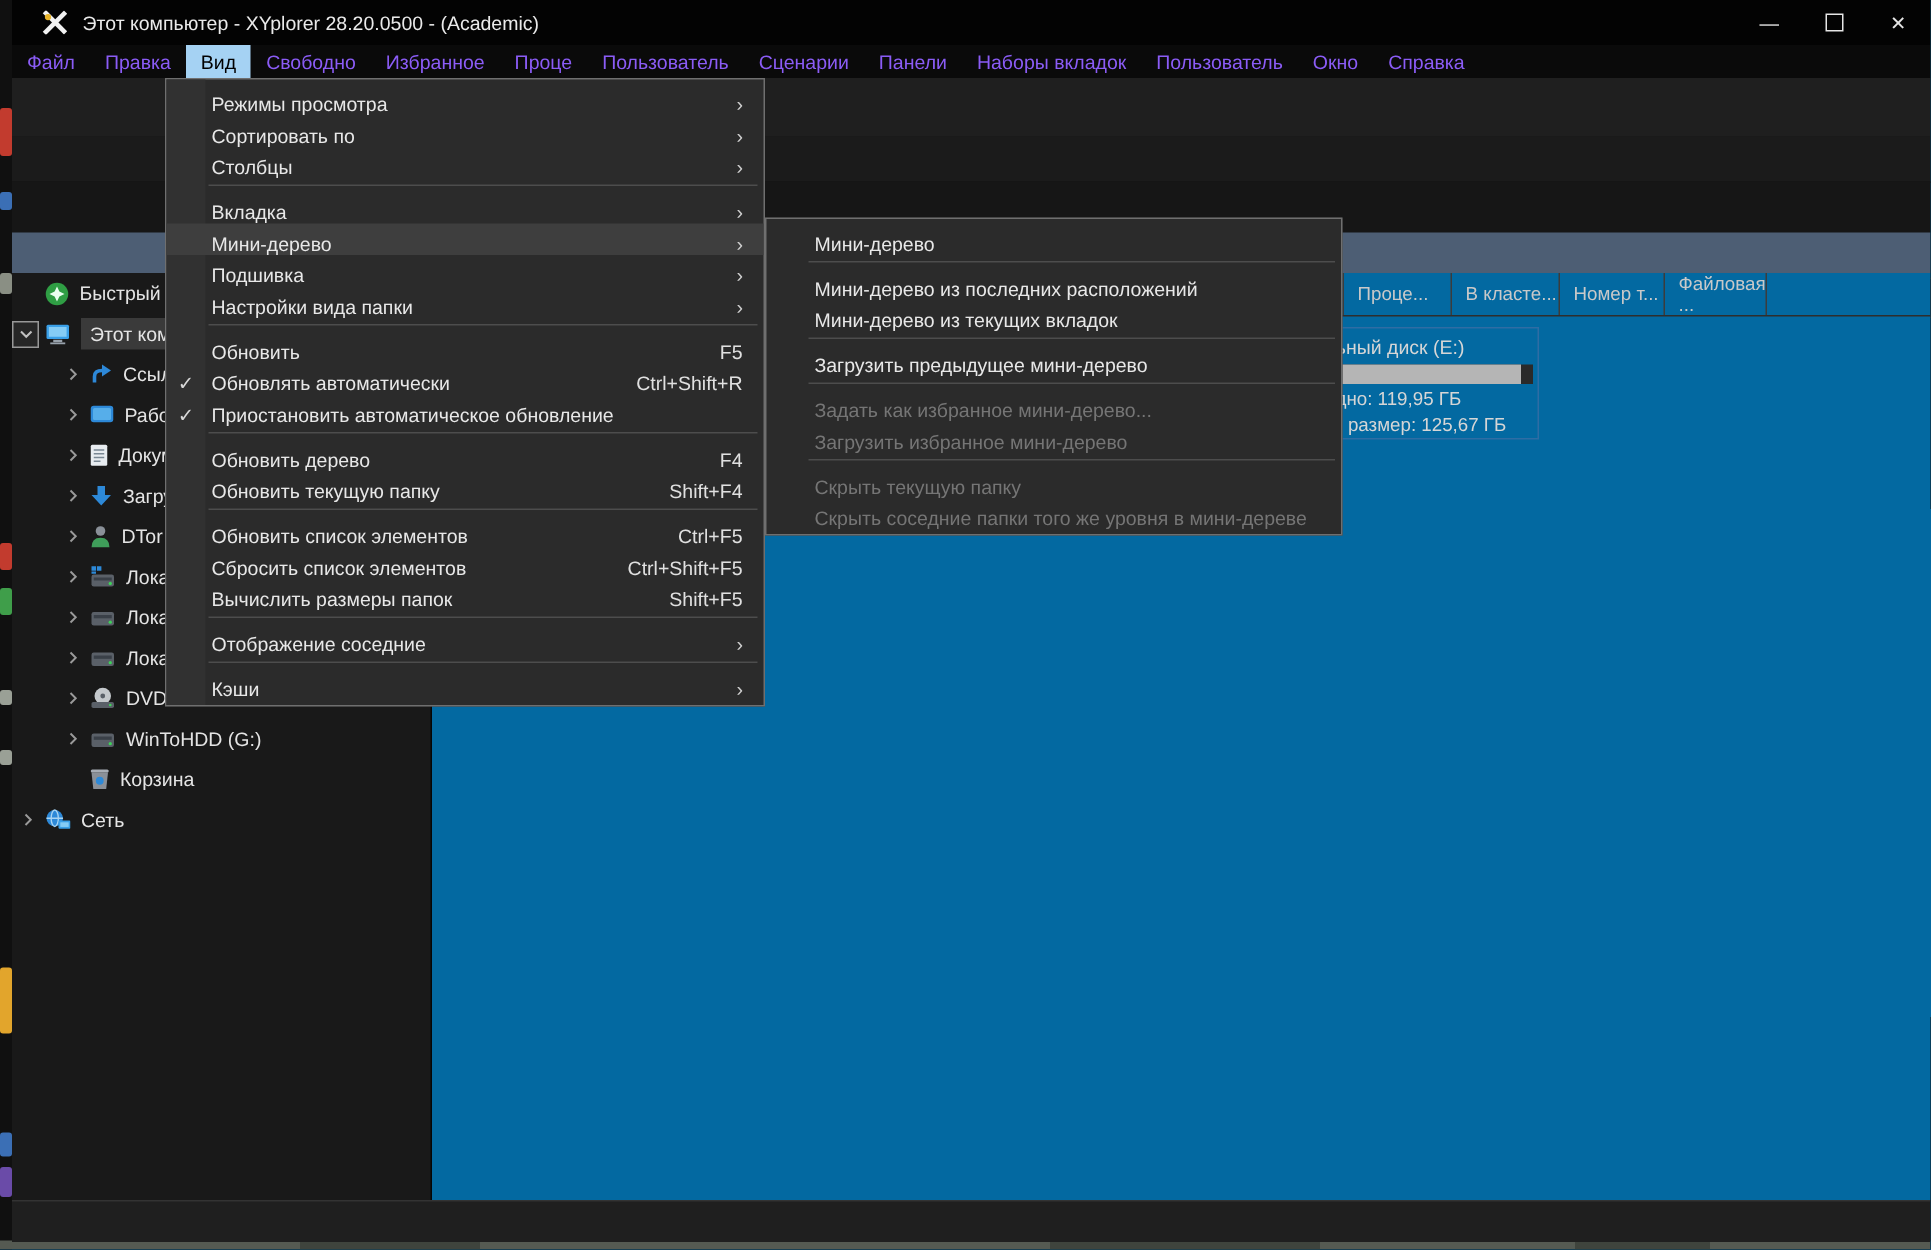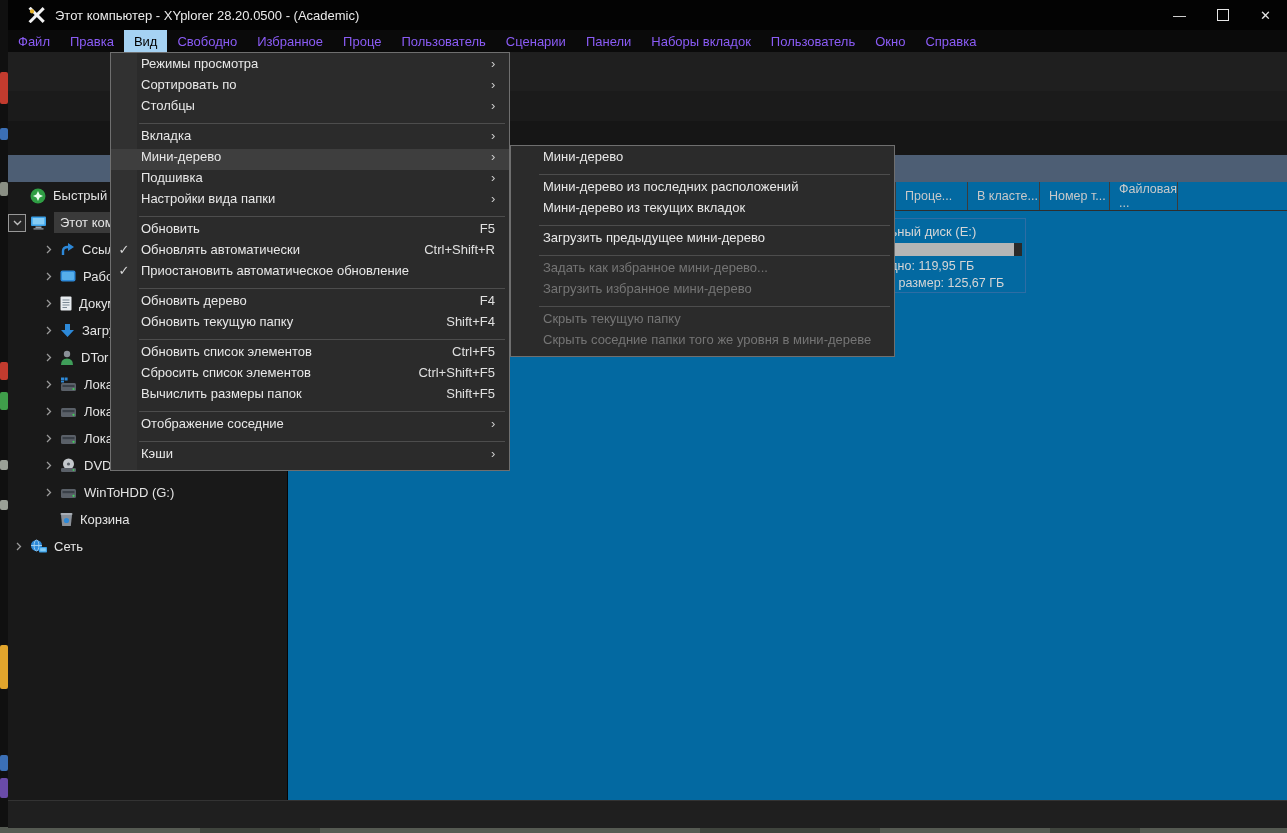--- a/index.html
+++ b/index.html
@@ -59,21 +59,21 @@
   #drive-card{left:832px;top:218px;width:184px;height:73px;border:1px solid #2e6da4;font-size:12.5px;color:#d6d6d6}
   #drive-card .dname{margin:5px 0 4px 13px;font-size:13px;white-space:nowrap}
   #drive-bar{margin-left:13px;width:168px;height:13px;background:#2a2a2a}
   #drive-bar-fill{height:13px;background:#b5b5b5;width:95%}
   #drive-card .dline{margin:3px 0 0 13px;white-space:nowrap}
   
   .menu{position:absolute;background:#2b2b2b;border:1px solid #6f6f6f;box-sizing:border-box;padding:3px 0;font-size:13px;z-index:20}
   #view-menu{left:102px;top:52px;width:400px}
   #view-menu::before{content:"";position:absolute;left:0;top:0;bottom:0;width:26px;background:#313131}
   #minitree-menu{left:502px;top:145px;width:385px;z-index:19}
-  .mi{display:flex;align-items:flex-start;height:21px;position:relative;padding-left:26px}
+  .mi{display:flex;align-items:flex-end;height:21px;position:relative;padding-left:26px}
   #minitree-menu .mi{padding-left:28px}
   .mi-label{padding-left:4px;flex:1;color:#e8e8e8;white-space:nowrap}
   .mi-key{padding-right:14px;color:#e0e0e0;white-space:nowrap}
   .mi-arrow{width:18px;color:#cfcfcf}
   .mi.hl{background:#3e3e3e}
   .mi.disabled .mi-label{color:#757575}
   .mi-check{position:absolute;left:0;width:26px;text-align:center;color:#d8d8d8}
   .msep{height:9px;position:relative}
   .msep::after{content:"";position:absolute;left:28px;right:4px;top:4px;border-top:1px solid #4d4d4d}
   

